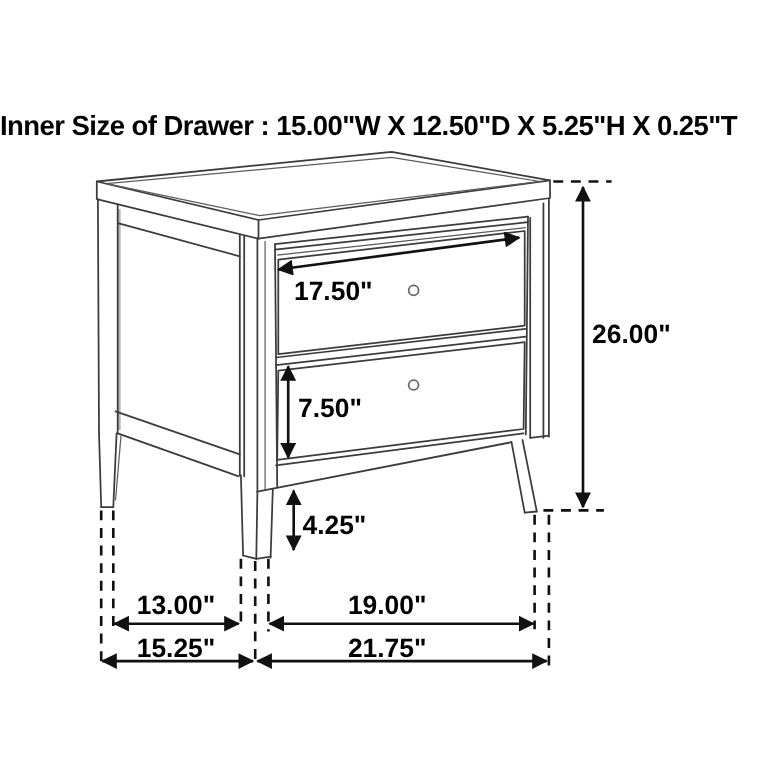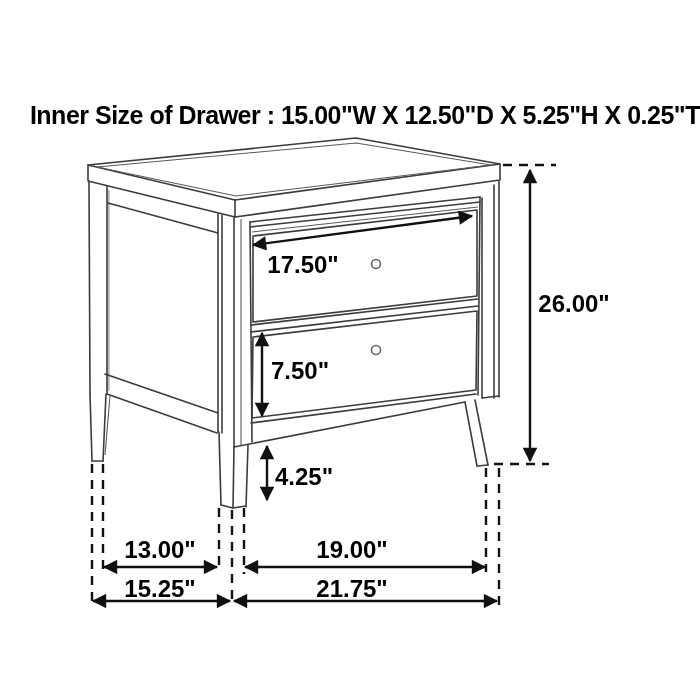--- a/index.html
+++ b/index.html
@@ -1,21 +1,21 @@
 <!DOCTYPE html>
 <html><head>
 <meta charset="utf-8">
 <style>
   html,body{margin:0;padding:0;background:#ffffff;}
   .stage{
     position:relative;width:700px;height:700px;background:#ffffff;
     font-family:"Liberation Sans",sans-serif;overflow:hidden;
   }
   .title{
-    position:absolute;left:0;top:101px;width:700px;text-align:right;
+    position:absolute;left:0;top:101px;width:700px;text-align:left;
     font-size:25px;font-weight:bold;color:#000;letter-spacing:-0.5px;white-space:nowrap;
   }
   svg{position:absolute;left:0;top:0;}
   .furn{stroke:#3c3c3c;stroke-width:1.6;fill:none;stroke-linejoin:round;stroke-linecap:round;}
   .furn-thin{stroke:#5a5a5a;stroke-width:1.1;fill:none;}
   .shade{stroke:#b8b8b8;stroke-width:2.4;fill:none;}
   .knob{stroke:#666;stroke-width:1.6;fill:#ffffff;}
   .dim{stroke:#111111;stroke-width:2.4;fill:none;}
   .ext{stroke:#111111;stroke-width:2.4;fill:none;stroke-dasharray:9 7;}
   .dimtext{font-family:"Liberation Sans",sans-serif;font-size:24px;font-weight:bold;fill:#000;text-anchor:middle;}

